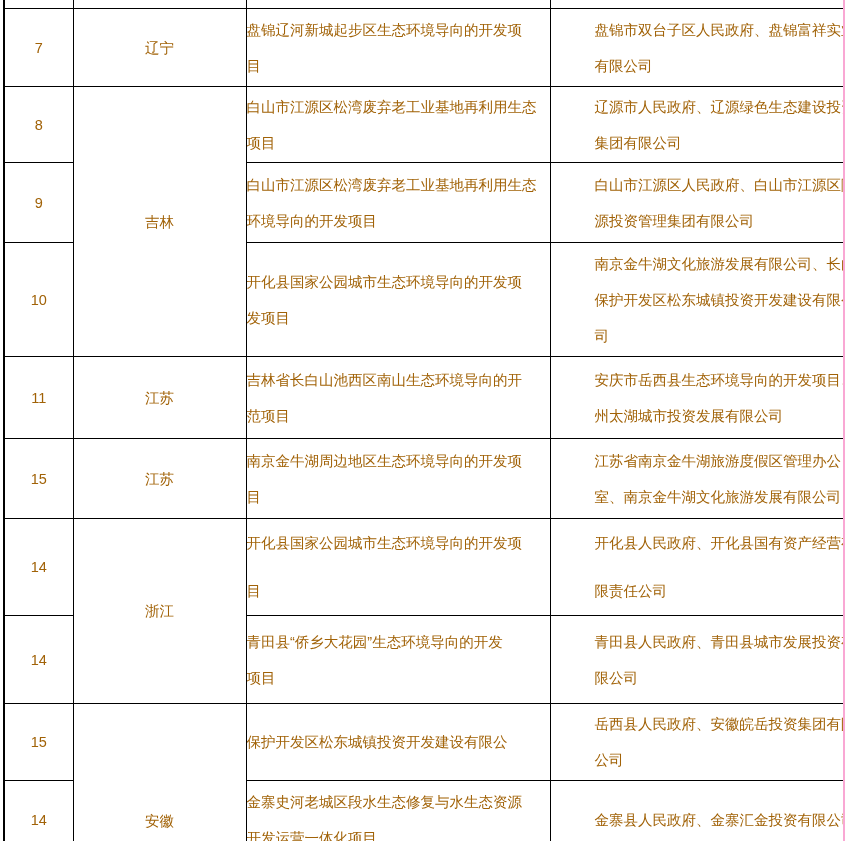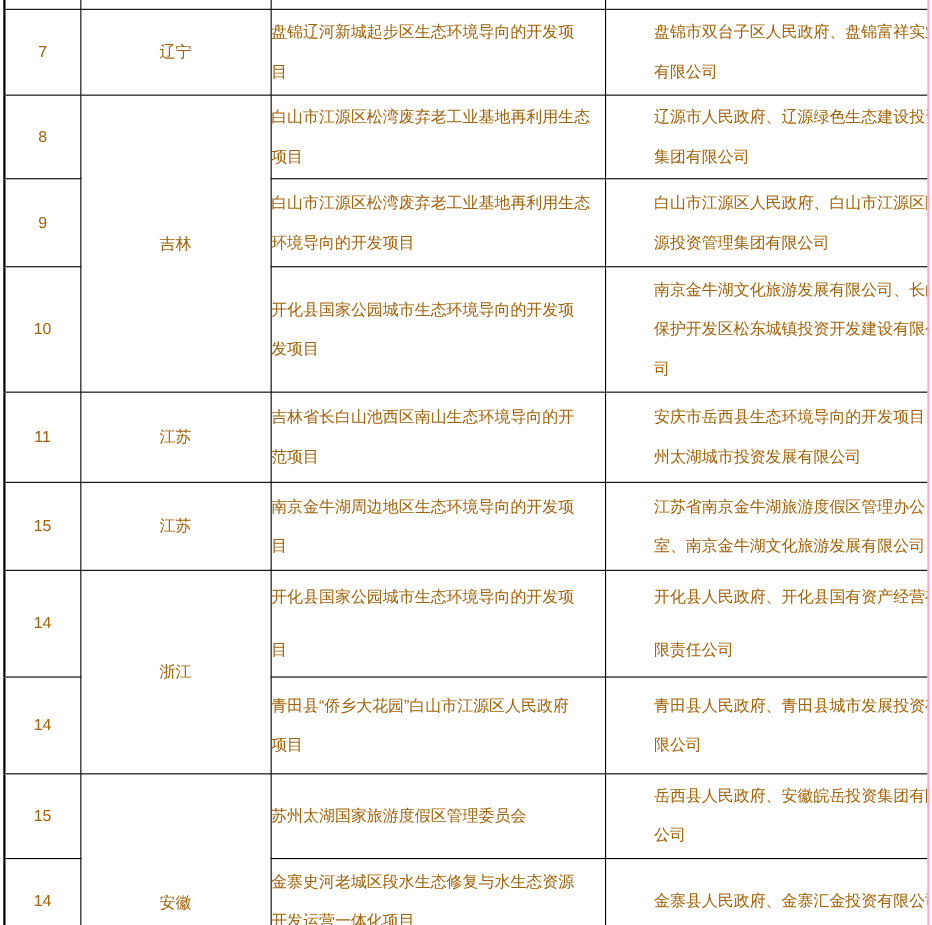--- a/index.html
+++ b/index.html
@@ -131,30 +131,30 @@
         <td class="num">14</td>
         <td class="prov" rowspan="2">浙江</td>
         <td class="proj">开化县国家公园城市生态环境导向的开发项
 目</td>
         <td class="orgs">开化县人民政府、开化县国有资产经营有
 限责任公司</td>
       </tr>
 
       <tr class="r14">
         <td class="num">14</td>
-        <td class="proj">青田县“侨乡大花园”白山市江源区人民政府
+        <td class="proj">青田县“侨乡大花园”生态环境导向的开发
 项目</td>
         <td class="orgs">青田县人民政府、青田县城市发展投资有
 限公司</td>
       </tr>
 
       <tr class="r15">
         <td class="num">15</td>
         <td class="prov" rowspan="3">安徽</td>
-        <td class="proj">苏州太湖国家旅游度假区管理委员会</td>
+        <td class="proj">保护开发区松东城镇投资开发建设有限公</td>
         <td class="orgs">岳西县人民政府、安徽皖岳投资集团有限
 公司</td>
       </tr>
 
       <tr class="r16">
         <td class="num">14</td>
         <td class="proj">金寨史河老城区段水生态修复与水生态资源
 开发运营一体化项目</td>
         <td class="orgs">金寨县人民政府、金寨汇金投资有限公司</td>
       </tr>

